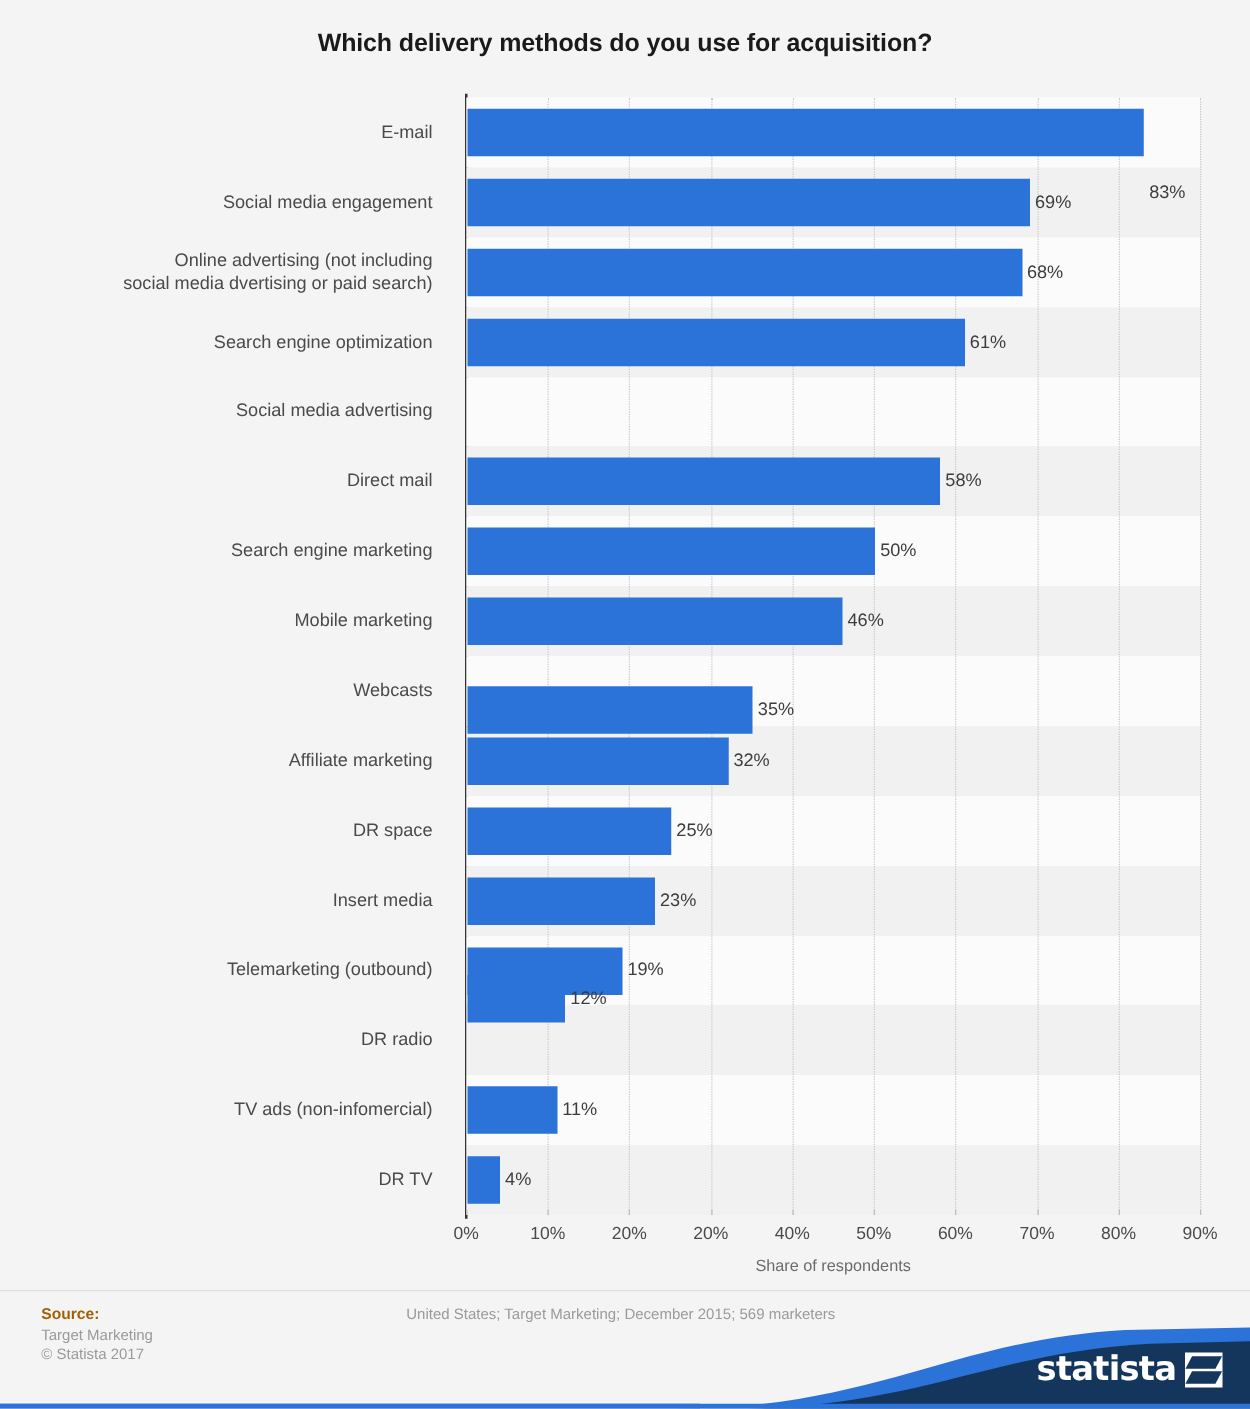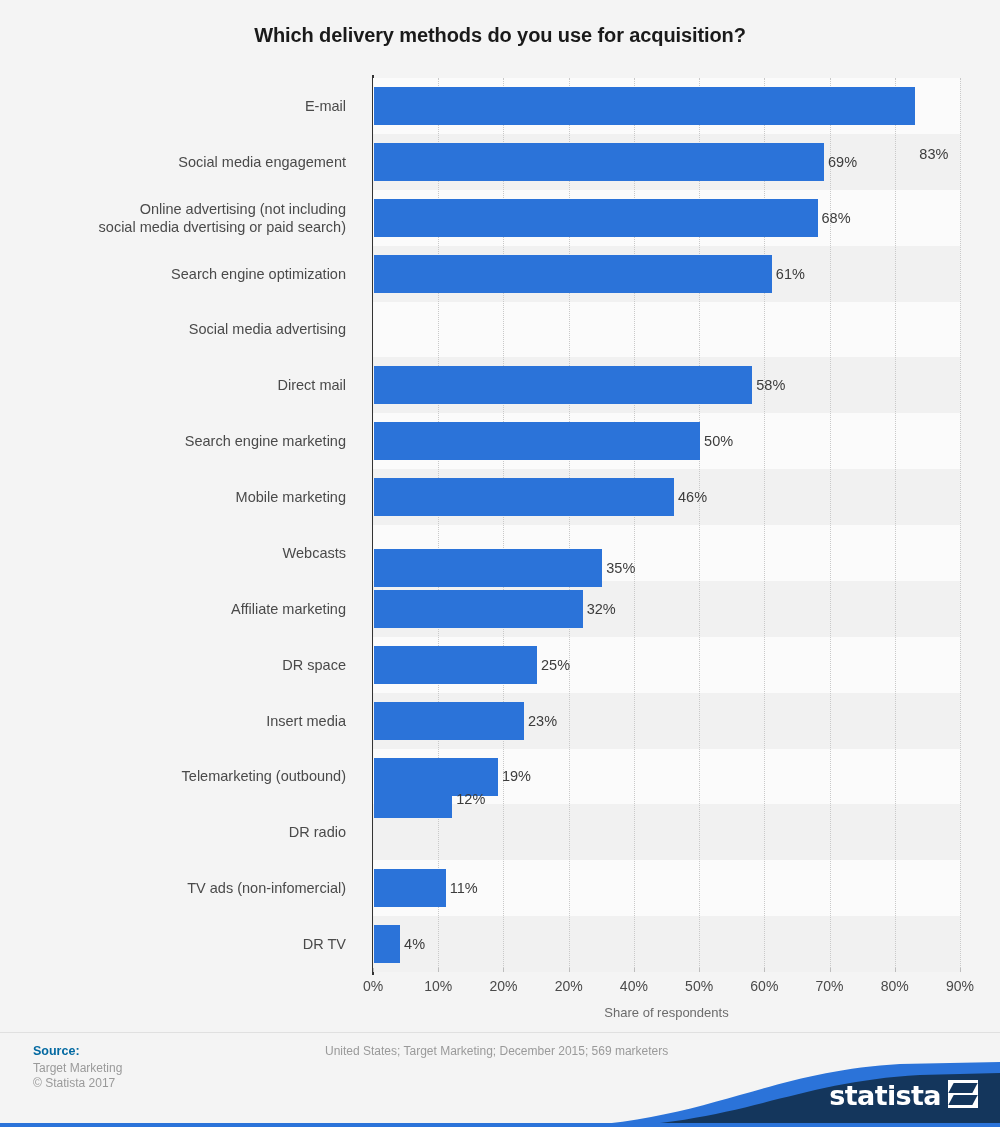--- a/index.html
+++ b/index.html
@@ -154,21 +154,21 @@
     top: 0;
     left: 0;
     width: 1000px;
     height: 1px;
     background: #e0e0e0;
   }
   .foot-block { position: absolute; }
   .foot-head {
     font-size: 12.5px;
     font-weight: bold;
-    color: #0369a1;
+    color: #a16207;
     margin-bottom: 3px;
   }
   .foot-line {
     font-size: 12px;
     color: #9a9a9a;
     line-height: 15px;
   }
   #source-block { left: 33px; top: 12px; }
   #addinfo-block { left: 325px; top: 12px; }
 
@@ -178,20 +178,21 @@
     top: 0;
     width: 1000px;
     height: 95px;
     pointer-events: none;
   }
   #statista-logo {
     position: absolute;
     right: 22px;
     top: 48px;
     display: flex;
+    align-items: center;
     gap: 7px;
   }
   #statista-logo .wordmark {
     font-size: 27px;
     font-weight: bold;
     color: #ffffff;
     letter-spacing: -0.6px;
     font-family: "DejaVu Sans", "Liberation Sans", sans-serif;
   }
   #statista-logo .mark {

